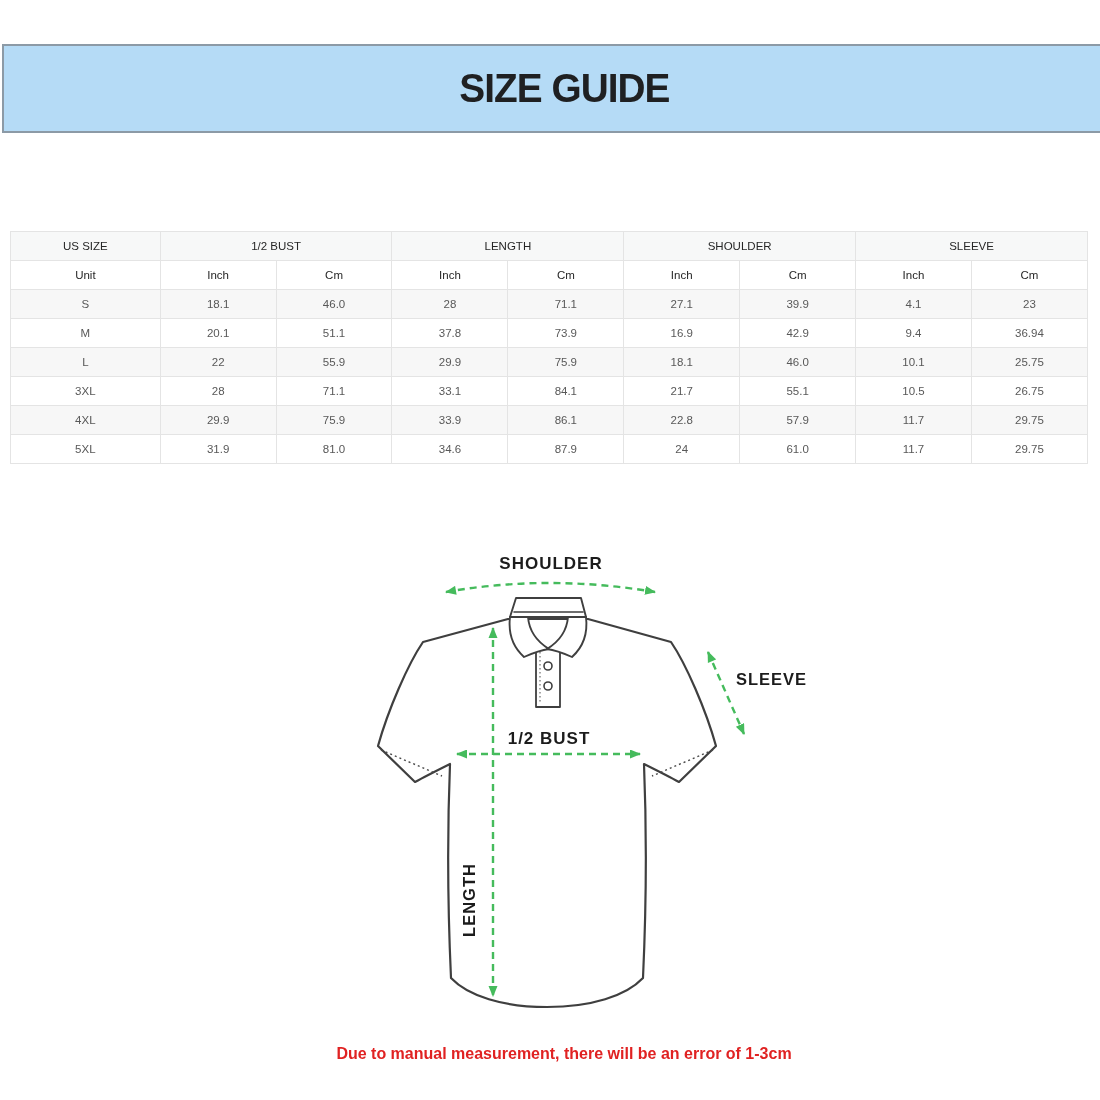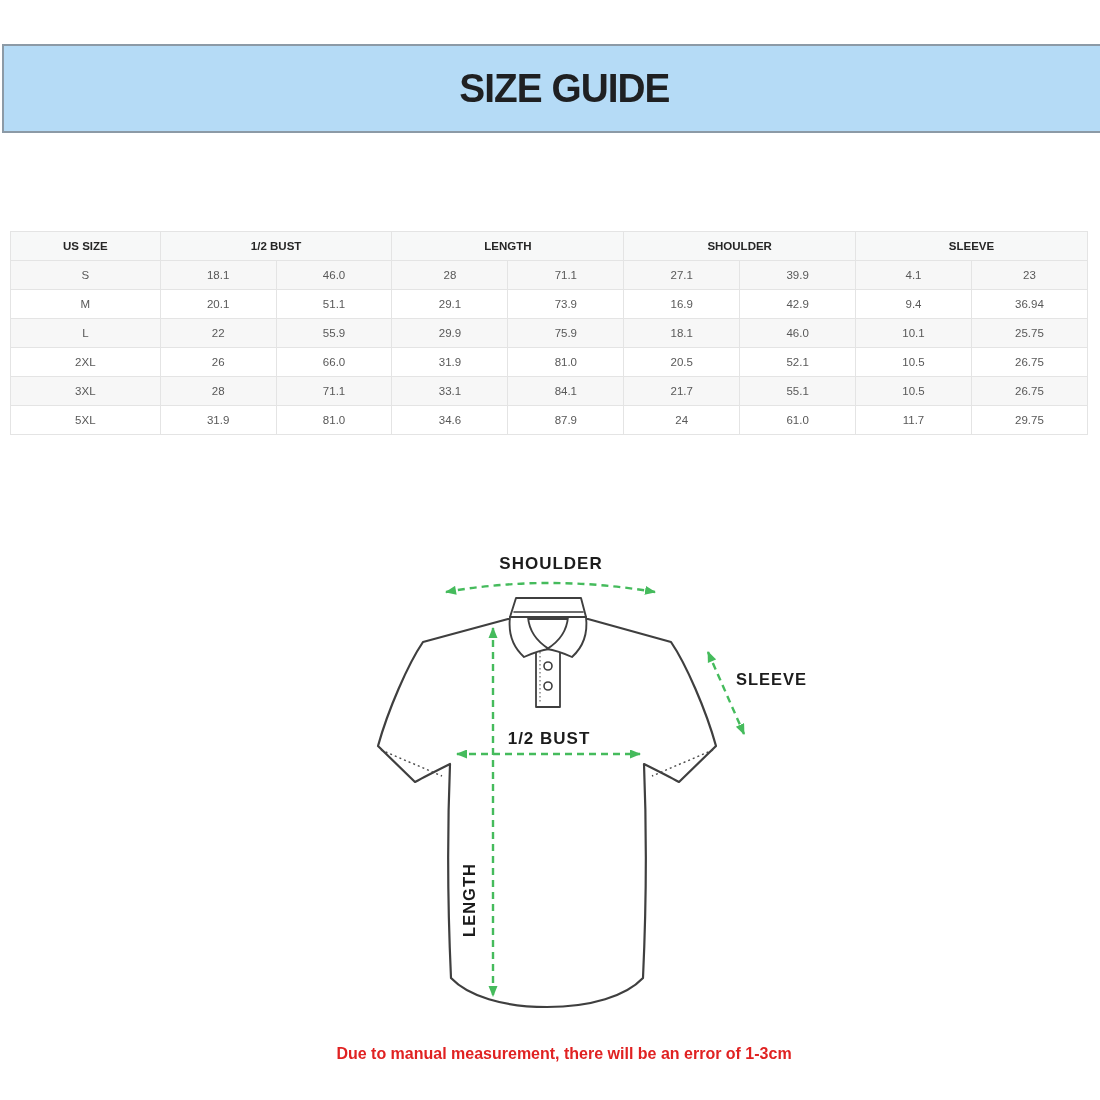--- a/index.html
+++ b/index.html
@@ -12,21 +12,21 @@
           display:flex;align-items:center;justify-content:center;}
   .banner h1{margin:0;font-size:40px;font-weight:bold;color:#1f2022;
              letter-spacing:-1px;transform:scaleX(.97);}
 
   
   .size-table{position:absolute;top:231px;left:10px;width:1078px;
               border-collapse:collapse;table-layout:fixed;}
   .size-table th,.size-table td{border:1px solid #e4e4e4;text-align:center;
               padding:0;height:28px;font-size:11.5px;line-height:28px;
               overflow:hidden;white-space:nowrap;}
-  .size-table thead th{font-weight:bold;color:#262626;}
+  .size-table thead th{font-weight:normal;color:#262626;}
   .size-table thead tr.group-row th{background:#f7f8f8;}
   .size-table thead tr.unit-row th{background:#ffffff;}
   .size-table tbody td{color:#585858;background:#ffffff;}
   .size-table tbody tr:nth-child(odd) td{background:#f7f7f7;}
 
   
   .diagram-svg{position:absolute;left:368px;top:548px;}
   .shirt-line{fill:#ffffff;stroke:#3f3f3f;stroke-width:2.2;stroke-linejoin:round;stroke-linecap:round;}
   .shirt-thin{fill:none;stroke:#3f3f3f;stroke-width:1.6;stroke-linecap:round;}
   .cuff-dots{fill:none;stroke:#4a4a4a;stroke-width:1.4;stroke-dasharray:2 3;}
@@ -62,76 +62,87 @@
         <col style="width:10.77%">
     </colgroup>
     <thead>
       <tr class="group-row">
           <th colspan="1">US SIZE</th>
           <th colspan="2">1/2 BUST</th>
           <th colspan="2">LENGTH</th>
           <th colspan="2">SHOULDER</th>
           <th colspan="2">SLEEVE</th>
         </tr>
+      <tr class="unit-row">
+          <th>Unit</th>
+          <th>Inch</th>
+          <th>Cm</th>
+          <th>Inch</th>
+          <th>Cm</th>
+          <th>Inch</th>
+          <th>Cm</th>
+          <th>Inch</th>
+          <th>Cm</th>
+        </tr>
     </thead>
     <tbody>
         <tr>
           <td>S</td>
           <td>18.1</td>
           <td>46.0</td>
           <td>28</td>
           <td>71.1</td>
           <td>27.1</td>
           <td>39.9</td>
           <td>4.1</td>
           <td>23</td>
         </tr>
         <tr>
           <td>M</td>
           <td>20.1</td>
           <td>51.1</td>
-          <td>29.1</td>
+          <td>37.8</td>
           <td>73.9</td>
           <td>16.9</td>
           <td>42.9</td>
           <td>9.4</td>
           <td>36.94</td>
         </tr>
         <tr>
           <td>L</td>
           <td>22</td>
           <td>55.9</td>
           <td>29.9</td>
           <td>75.9</td>
           <td>18.1</td>
           <td>46.0</td>
           <td>10.1</td>
           <td>25.75</td>
         </tr>
         <tr>
-          <td>2XL</td>
-          <td>26</td>
-          <td>66.0</td>
-          <td>31.9</td>
-          <td>81.0</td>
-          <td>20.5</td>
-          <td>52.1</td>
-          <td>10.5</td>
-          <td>26.75</td>
-        </tr>
-        <tr>
           <td>3XL</td>
           <td>28</td>
           <td>71.1</td>
           <td>33.1</td>
           <td>84.1</td>
           <td>21.7</td>
           <td>55.1</td>
           <td>10.5</td>
           <td>26.75</td>
+        </tr>
+        <tr>
+          <td>4XL</td>
+          <td>29.9</td>
+          <td>75.9</td>
+          <td>33.9</td>
+          <td>86.1</td>
+          <td>22.8</td>
+          <td>57.9</td>
+          <td>11.7</td>
+          <td>29.75</td>
         </tr>
         <tr>
           <td>5XL</td>
           <td>31.9</td>
           <td>81.0</td>
           <td>34.6</td>
           <td>87.9</td>
           <td>24</td>
           <td>61.0</td>
           <td>11.7</td>

